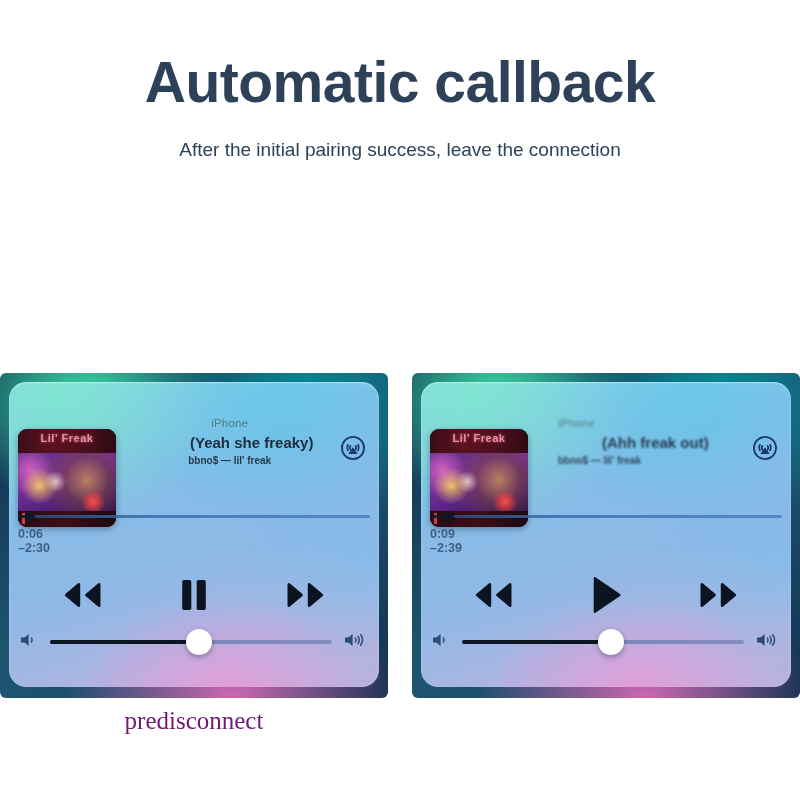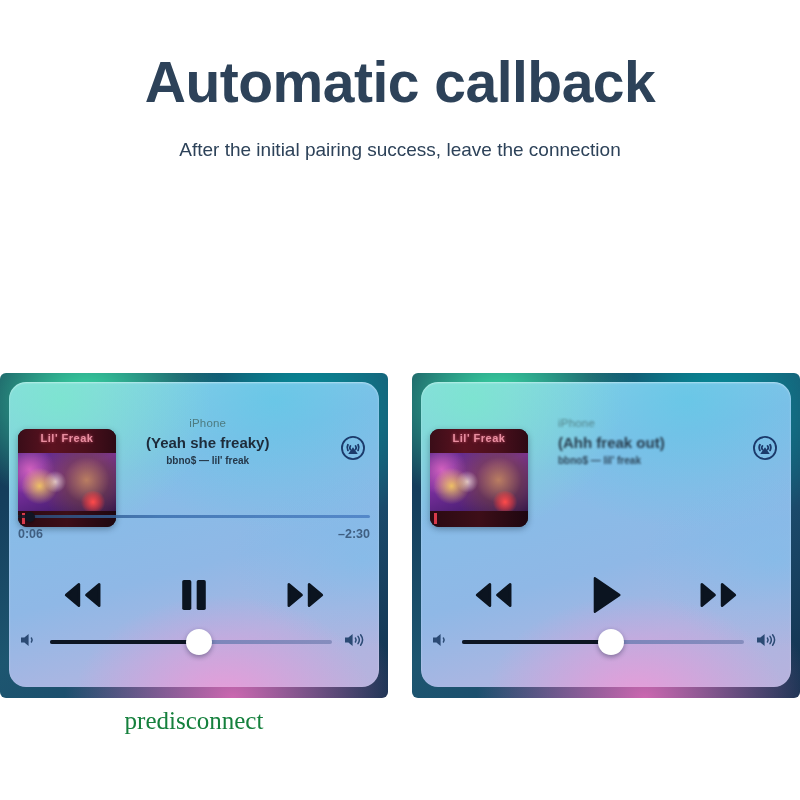--- a/index.html
+++ b/index.html
@@ -111,21 +111,21 @@
     position:absolute; left:0; bottom:0; width:100%; height:16%;
     background:linear-gradient(90deg,#2a0a12,#3d0e18 50%,#1e0710);
   }
   .art .footbar {
     position:absolute; left:4px; bottom:3px; width:3px; height:11px;
     background:#d93a4a;
   }
 
   .meta { position:absolute; left:128px; top:20px; }
   .meta .src  { font-size:11.5px; color:#4d7b80; letter-spacing:.2px; line-height:1.5; }
-  .meta .title{ font-size:15px; color:#1d2b3a; font-weight:bold; line-height:1.45; }
+  .meta .title{ font-size:15px; color:#1d2b3a; font-weight:bold; line-height:1.45;margin-left:44px; }
   .meta .artist{ font-size:10px; color:#25384a; font-weight:bold; line-height:1.45; }
   .card-col.blurry .meta { filter: blur(1.25px); opacity:.9; }
   .card-col.sharp  .meta { filter: blur(.45px); text-align: center; }
 
   .airplay { position:absolute; right:6px; top:40px; width:26px; height:26px; }
 
   
   .scrub { position:absolute; left:18px; right:18px; top:142px; }
   .scrub .track {
     position:relative; height:3px; border-radius:2px;
@@ -136,20 +136,21 @@
     position:absolute; left:0; top:0; height:3px; border-radius:2px; background:#101a28;
   }
   .scrub .knob {
     position:absolute; top:-3.5px; width:10px; height:10px; border-radius:50%;
     background:#0d1726; box-shadow:0 1px 2px rgba(0,0,0,.35);
   }
   .scrub .times {
     display:flex; justify-content:space-between;
     margin-top:9px; font-size:12.5px; color:#3f5f82; font-weight:bold;
     filter:blur(.35px);
+    flex-direction:column;
   }
 
   
   .transport {
     position:absolute; left:18px; right:18px; top:196px; height:52px;
     display:flex; align-items:center; justify-content:space-around;
   }
   .tbtn { display:flex; align-items:center; justify-content:center; }
 
   
@@ -167,21 +168,21 @@
     background:#fff; box-shadow:0 2px 5px rgba(20,30,60,.4);
   }
 
   
   .captions {
     position:absolute; top:707px; left:0; width:800px;
     display:flex; justify-content:space-between;
   }
   .caption {
     width:388px; text-align:center;
-    color:#15803d; font-size:25px;
+    color:#701a75; font-size:25px;
     font-family:"Liberation Serif", serif;
   }
 </style>
 </head>
 <body>
 
 <div class="page">
 
   <div class="headline">
     <span class="l1">Automatic callback</span>
@@ -294,20 +295,30 @@
           <div class="airplay">
             <svg viewBox="0 0 24 24" width="26" height="26">
               <circle cx="12" cy="12" r="10.2" fill="none" stroke="#1b3a6b" stroke-width="1.7"></circle>
               <path d="M7.3 14.2a5.6 5.6 0 0 1 0-5.2M16.7 14.2a5.6 5.6 0 0 0 0-5.2" fill="none" stroke="#1b3a6b" stroke-width="1.7" stroke-linecap="round"></path>
               <path d="M9.6 13.4a2.8 2.8 0 0 1 0-3.3M14.4 13.4a2.8 2.8 0 0 0 0-3.3" fill="none" stroke="#1b3a6b" stroke-width="1.7" stroke-linecap="round"></path>
               <path d="M12 11.2 16.4 17.6H7.6Z" fill="#1b3a6b"></path>
             </svg>
           </div>
         </div>
 
+        <div class="scrub">
+          <div class="track">
+            <div class="fill" style="width:6%"></div>
+            <div class="knob" style="left:4%"></div>
+          </div>
+          <div class="times">
+            <span>0:09</span>
+            <span>–2:39</span>
+          </div>
+        </div>
 
         <div class="transport">
           <div class="tbtn">
             <svg viewBox="0 0 44 30" width="50" height="32">
               <path d="M21 5 21 25 9 15Z M40 5 40 25 28 15Z" fill="#0b1420" stroke="#0b1420" stroke-width="2.4" stroke-linejoin="round"></path>
             </svg>
           </div>
           <div class="tbtn">
             <svg viewBox="0 0 30 34" width="34" height="38">
               <path d="M5 2 27 17 5 32Z" fill="#0b1420" stroke="#0b1420" stroke-width="2" stroke-linejoin="round"></path>

